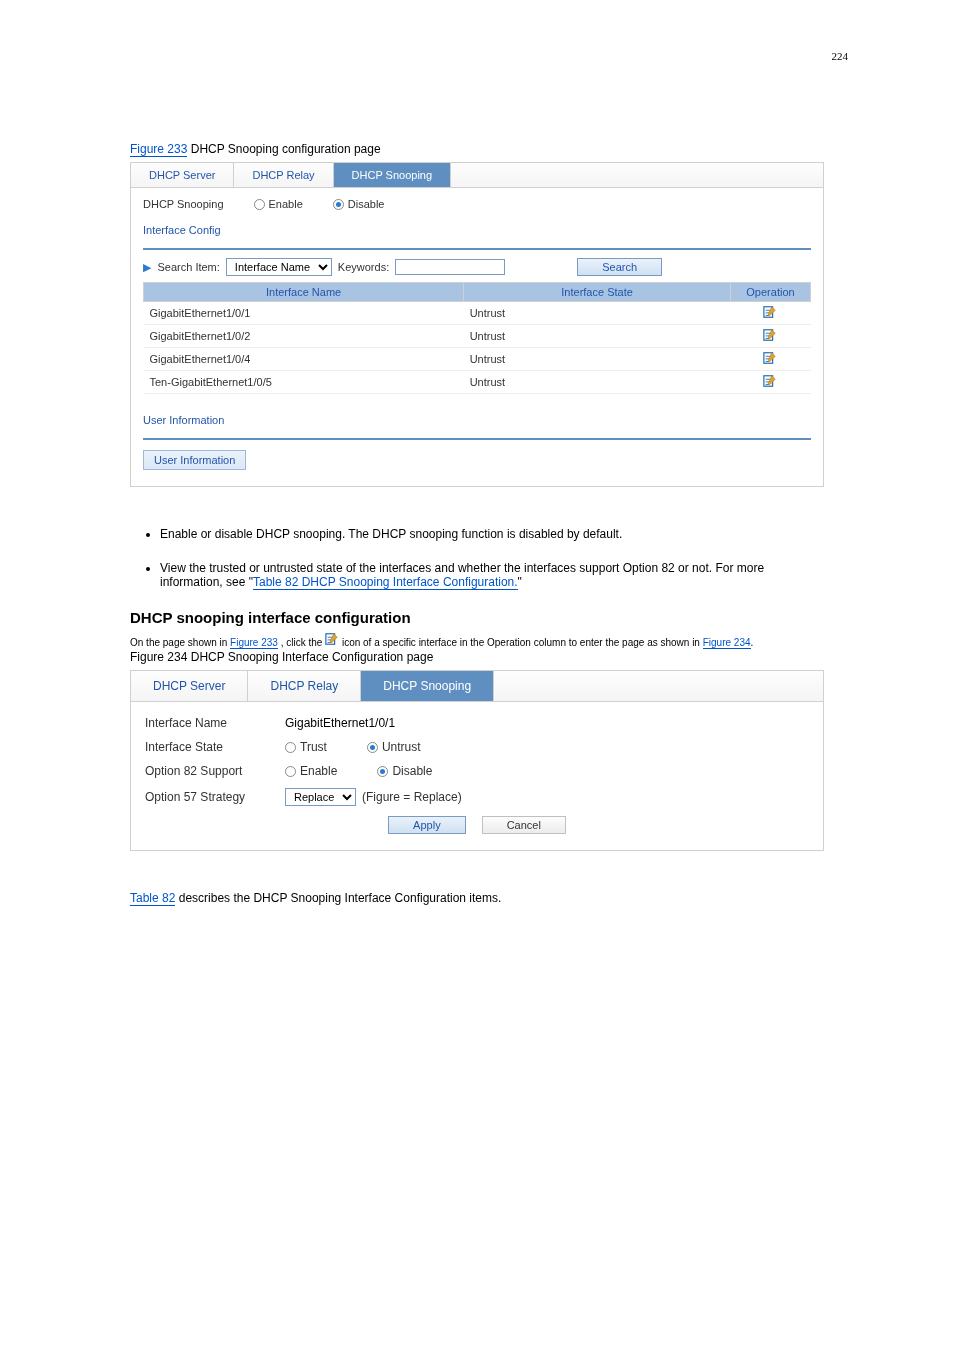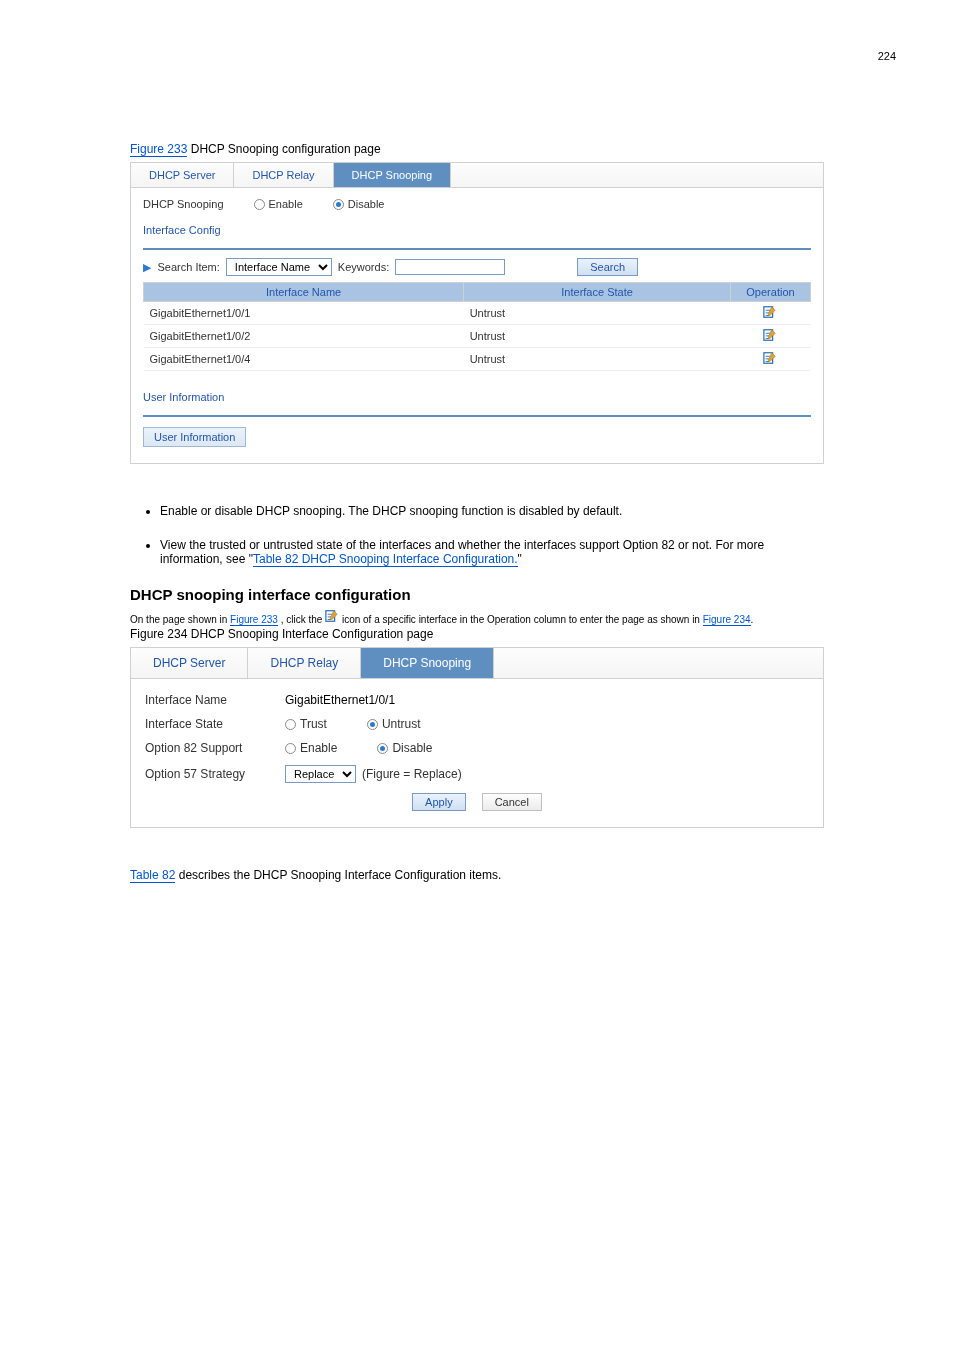--- a/index.html
+++ b/index.html
@@ -6,21 +6,21 @@
   body {
     width: 954px;
     margin: 0 auto;
     font-family: Arial, Helvetica, sans-serif;
     font-size: 12px;
     color: #000;
     background: #fff;
     padding: 50px 0 40px 0;
   }
   .page { padding: 0 130px 0 130px; }
-  .page-num { text-align: right; padding-right: 58px; color: #000; font-size: 11px; margin-bottom: 80px; }
+  .page-num { text-align: right; padding-right: 106px; color: #000; font-size: 11px; margin-bottom: 80px; font-family: Liberation Serif, serif; }
   .fig-label { font-size: 12px; margin-bottom: 6px; }
   a.link { color: #0055cc; text-decoration: none; border-bottom: 1px solid #0055cc; }
   .tab-bar { display: flex; border: 1px solid #d0d0d0; border-bottom: none; background: linear-gradient(#fdfdfd,#f5f5f5); }
   .tab-bar .tab {
     padding: 6px 18px;
     font-size: 11px;
     color: #2255aa;
     border-right: 1px solid #d0d0d0;
     cursor: pointer;
   }
@@ -49,21 +49,21 @@
   .arrow { color:#2a7bd0; }
   select.fake, input.fake {
     border:1px solid #7a9ac0; font-size:11px; padding:1px 4px; background:#fff;
   }
   select.fake { height:18px; }
   input.fake { height:16px; width:110px; }
   .btn {
     border:1px solid #7a9ac0;
     background: linear-gradient(#eaf2fb,#cfe0f2);
     color:#2255aa;
-    padding:2px 12px;
+    padding:2px 24px;
     font-size:11px;
     cursor:pointer;
   }
   .btn.plain { background: linear-gradient(#fdfdfd,#ececec); color:#333; border:1px solid #bfbfbf;}
   table.list { width:100%; border-collapse: collapse; font-size:11px; }
   table.list th { background:#a9c4e3; color:#2255aa; font-weight:normal; padding:3px 6px; border:1px solid #d0d0d0; }
   table.list td { padding:3px 6px; border-bottom:1px solid #eee; }
   table.list td.op { text-align:center; }
   .edit-icon {
     width:14px; height:14px; display:inline-block;
@@ -173,20 +173,29 @@
               <td>GigabitEthernet1/0/2</td>
               <td>Untrust</td>
               <td class="op"><svg class="edit-icon" viewBox="0 0 16 16">
                   <rect x="1" y="2" width="10" height="12" fill="none" stroke="#2a6fb5" stroke-width="1.4"></rect>
                   <path d="M3 6 H9 M3 9 H9 M3 12 H7" stroke="#2a6fb5" stroke-width="1"></path>
                   <path d="M10 2 L14 6 L8 12 L6 12 L6 10 Z" fill="#d9a23a" stroke="#b07a12" stroke-width="0.6"></path>
                 </svg></td>
             </tr>
             <tr>
               <td>GigabitEthernet1/0/4</td>
+              <td>Untrust</td>
+              <td class="op"><svg class="edit-icon" viewBox="0 0 16 16">
+                  <rect x="1" y="2" width="10" height="12" fill="none" stroke="#2a6fb5" stroke-width="1.4"></rect>
+                  <path d="M3 6 H9 M3 9 H9 M3 12 H7" stroke="#2a6fb5" stroke-width="1"></path>
+                  <path d="M10 2 L14 6 L8 12 L6 12 L6 10 Z" fill="#d9a23a" stroke="#b07a12" stroke-width="0.6"></path>
+                </svg></td>
+            </tr>
+            <tr>
+              <td>Ten-GigabitEthernet1/0/5</td>
               <td>Untrust</td>
               <td class="op"><svg class="edit-icon" viewBox="0 0 16 16">
                   <rect x="1" y="2" width="10" height="12" fill="none" stroke="#2a6fb5" stroke-width="1.4"></rect>
                   <path d="M3 6 H9 M3 9 H9 M3 12 H7" stroke="#2a6fb5" stroke-width="1"></path>
                   <path d="M10 2 L14 6 L8 12 L6 12 L6 10 Z" fill="#d9a23a" stroke="#b07a12" stroke-width="0.6"></path>
                 </svg></td>
             </tr>
           </tbody>
       </table>
 

